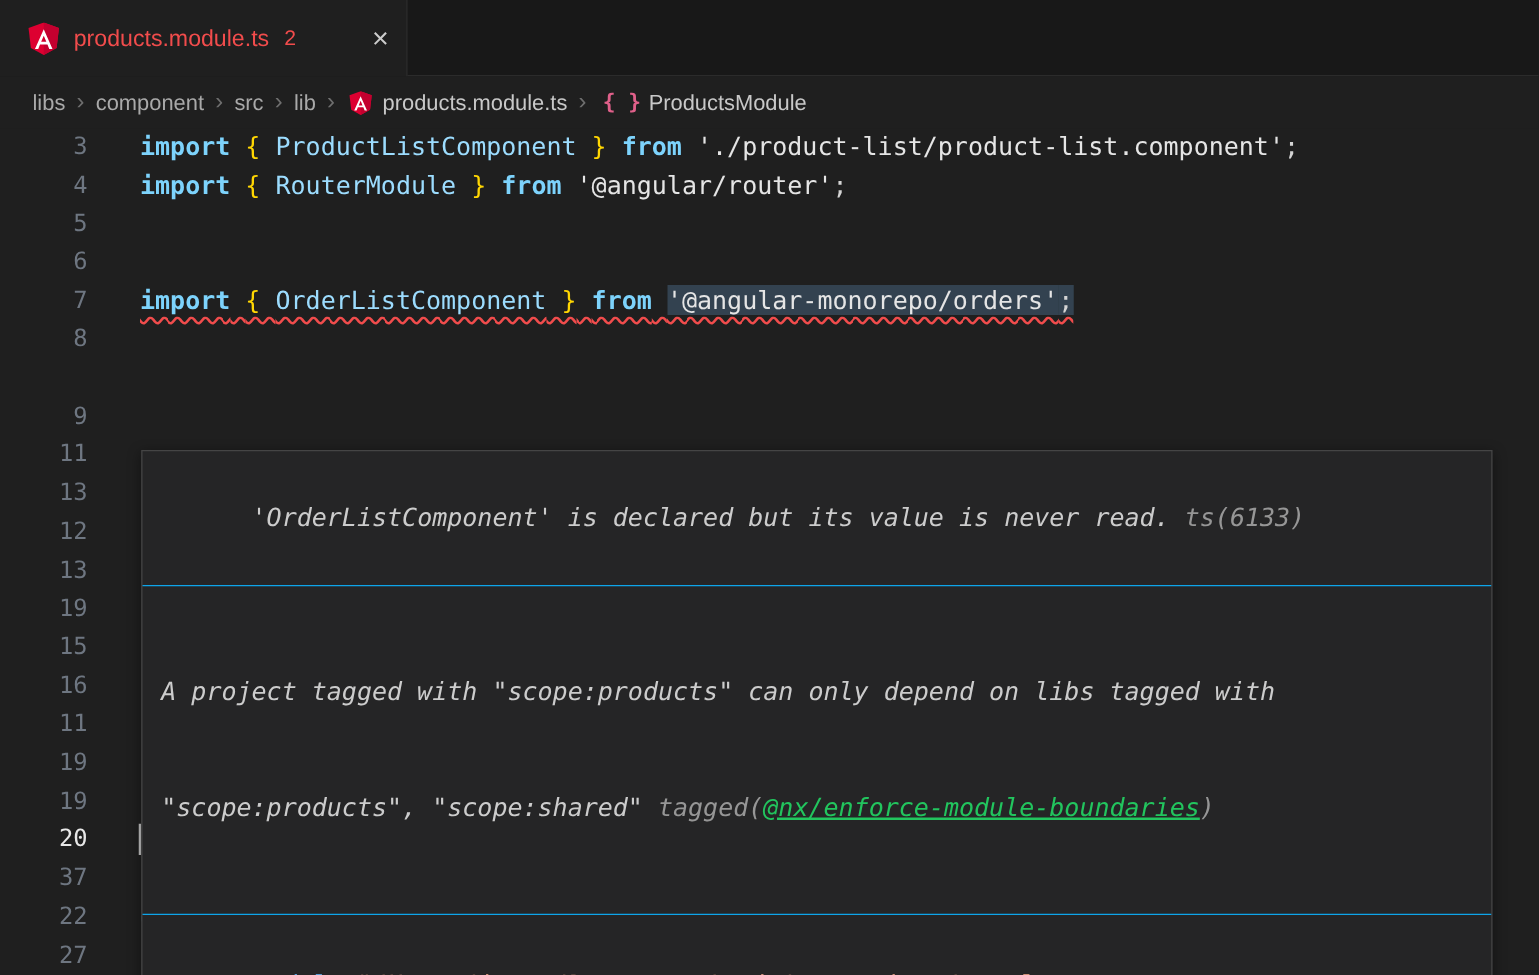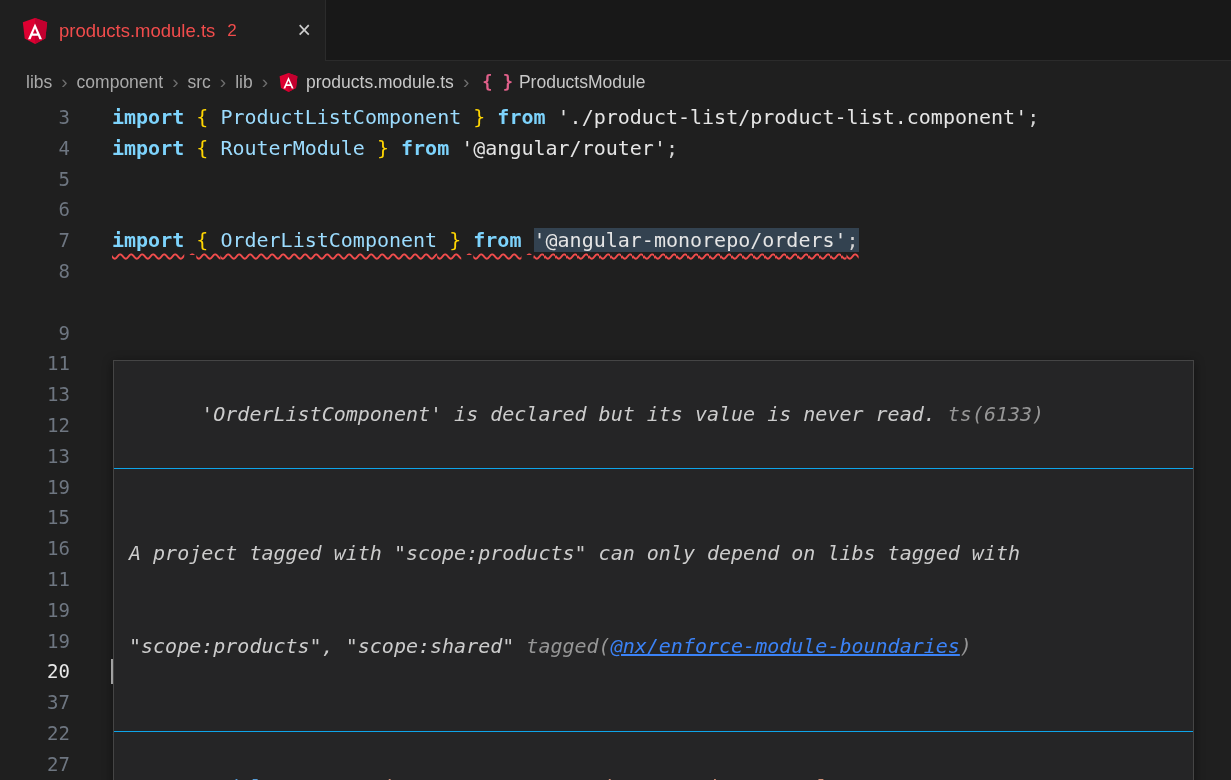--- a/index.html
+++ b/index.html
@@ -56,21 +56,21 @@
 
   
   .hover { position:absolute; left:113px; top:258px; width:1081px; background:#252526;
            border:1px solid #454545; box-shadow:0 2px 10px rgba(0,0,0,.45); z-index:5;
            font-family:"DejaVu Sans Mono","Liberation Mono",monospace; font-size:20px;
            color:#cccccc; }
   .hover-sec { padding:7px 15px; line-height:31px; border-bottom:1px solid #0ea5e9;
                white-space:pre-wrap;font-style:italic; }
   .hover-sec.code-sec { padding:9px 15px; }
   .hover-dim { color:#969696; }
-  .hover-link { color:#3b82f6; text-decoration:underline; cursor:pointer; }
+  .hover-link { color:#22c55e; text-decoration:underline; cursor:pointer; }
   .hover-kw { color:#569CD6; }
   .hover-str { color:#CE9178; }
 </style>
 </head>
 <body>
 
 <div class="tabbar">
   <div class="tab">
     <svg class="tab-icon" viewBox="0 0 250 250">
       <polygon fill="#DD0031" points="125,0 8,42 26,196 125,250 224,196 242,42"></polygon>

